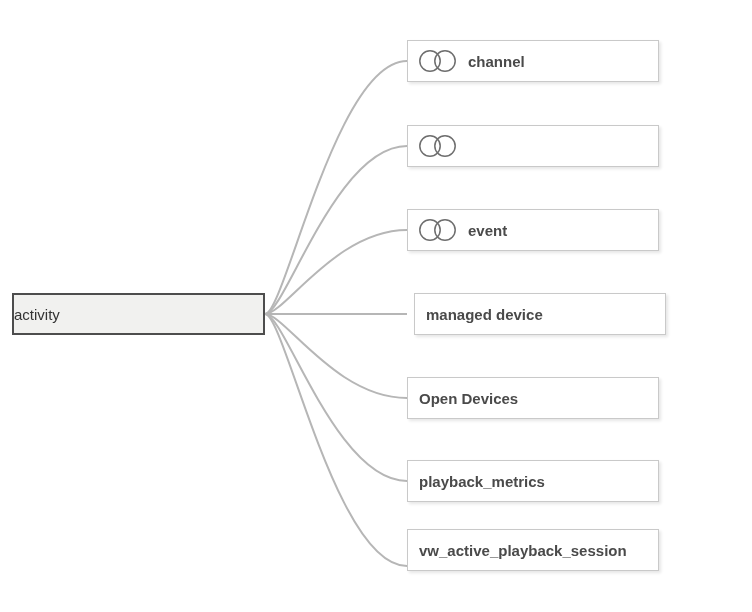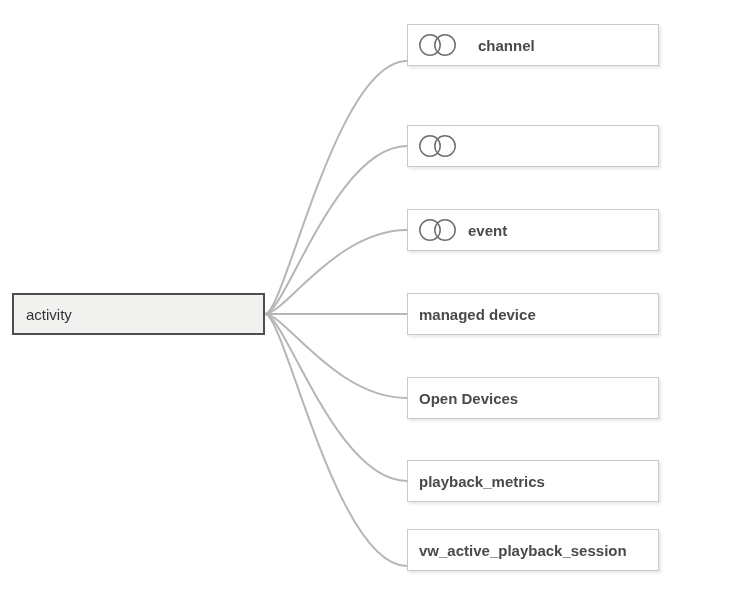--- a/index.html
+++ b/index.html
@@ -15,21 +15,21 @@
   body{
     width:752px;height:612px;position:relative;overflow:hidden;
     font-family:"Liberation Sans", sans-serif;
   }
   .stage{position:absolute;left:0;top:0;width:752px;height:612px;}
   svg.links{position:absolute;left:0;top:0;}
   .root-node{
     position:absolute;left:12px;top:293px;width:253px;height:42px;
     box-sizing:border-box;background:var(--root-bg);
     border:2px solid var(--root-border);
-    display:flex;align-items:center;padding-left:12px;
+    display:flex;align-items:center;
     font-size:15px;color:var(--root-text);cursor:pointer;
   }
   .node{
     position:absolute;left:407px;width:252px;height:42px;
     box-sizing:border-box;background:#ffffff;
     border:1px solid var(--node-border);
     box-shadow:2px 2px 3px rgba(0,0,0,0.10);
     display:flex;align-items:center;padding-left:11px;
     font-size:15px;font-weight:600;color:var(--node-text);cursor:pointer;
   }
@@ -50,21 +50,21 @@
       <path d="M 265 314 C 285 314, 336 398, 407 398" fill="none" stroke="var(--link)" stroke-width="2"></path>
       <path d="M 265 314 C 285 314, 336 481, 407 481" fill="none" stroke="var(--link)" stroke-width="2"></path>
       <path d="M 265 314 C 285 314, 336 566, 407 566" fill="none" stroke="var(--link)" stroke-width="2"></path>
     </svg>
 
   <div class="root-node">
     <span>activity</span>
   </div>
 
   <div id="nodes">
-      <div class="node" style="top: 24px; gap: 10px;">
+      <div class="node" style="top: 40px;">
     <span class="venn">
       <svg width="37" height="22" viewBox="0 0 37 22" fill="none">
         <circle cx="11" cy="11" r="10.2" stroke="var(--icon-stroke)" stroke-width="1.5"></circle>
         <circle cx="26" cy="11" r="10.2" stroke="var(--icon-stroke)" stroke-width="1.5"></circle>
       </svg>
     </span>
     <span class="label">channel</span>
   </div>
       <div class="node" style="top: 125px;">
     <span class="venn">
@@ -76,21 +76,21 @@
   </div>
       <div class="node" style="top: 209px;">
     <span class="venn">
       <svg width="37" height="22" viewBox="0 0 37 22" fill="none">
         <circle cx="11" cy="11" r="10.2" stroke="var(--icon-stroke)" stroke-width="1.5"></circle>
         <circle cx="26" cy="11" r="10.2" stroke="var(--icon-stroke)" stroke-width="1.5"></circle>
       </svg>
     </span>
     <span class="label">event</span>
   </div>
-      <div class="node" style="top: 293px;">
+      <div class="node" style="top: 293px; margin-left: 7px;">
 
     <span class="label">managed device</span>
   </div>
       <div class="node" style="top: 377px;">
 
     <span class="label">Open Devices</span>
   </div>
       <div class="node" style="top: 460px;">
 
     <span class="label">playback_metrics</span>

